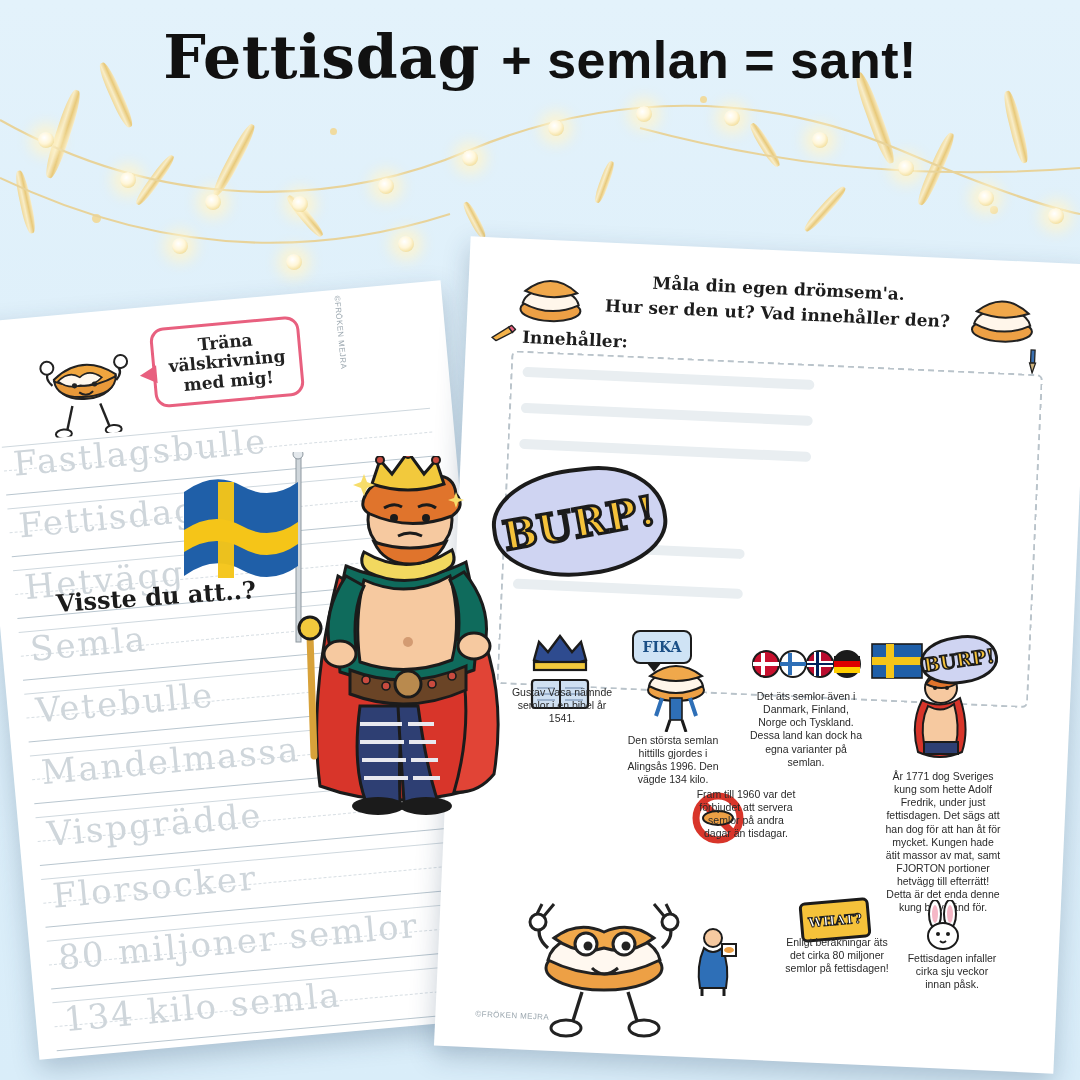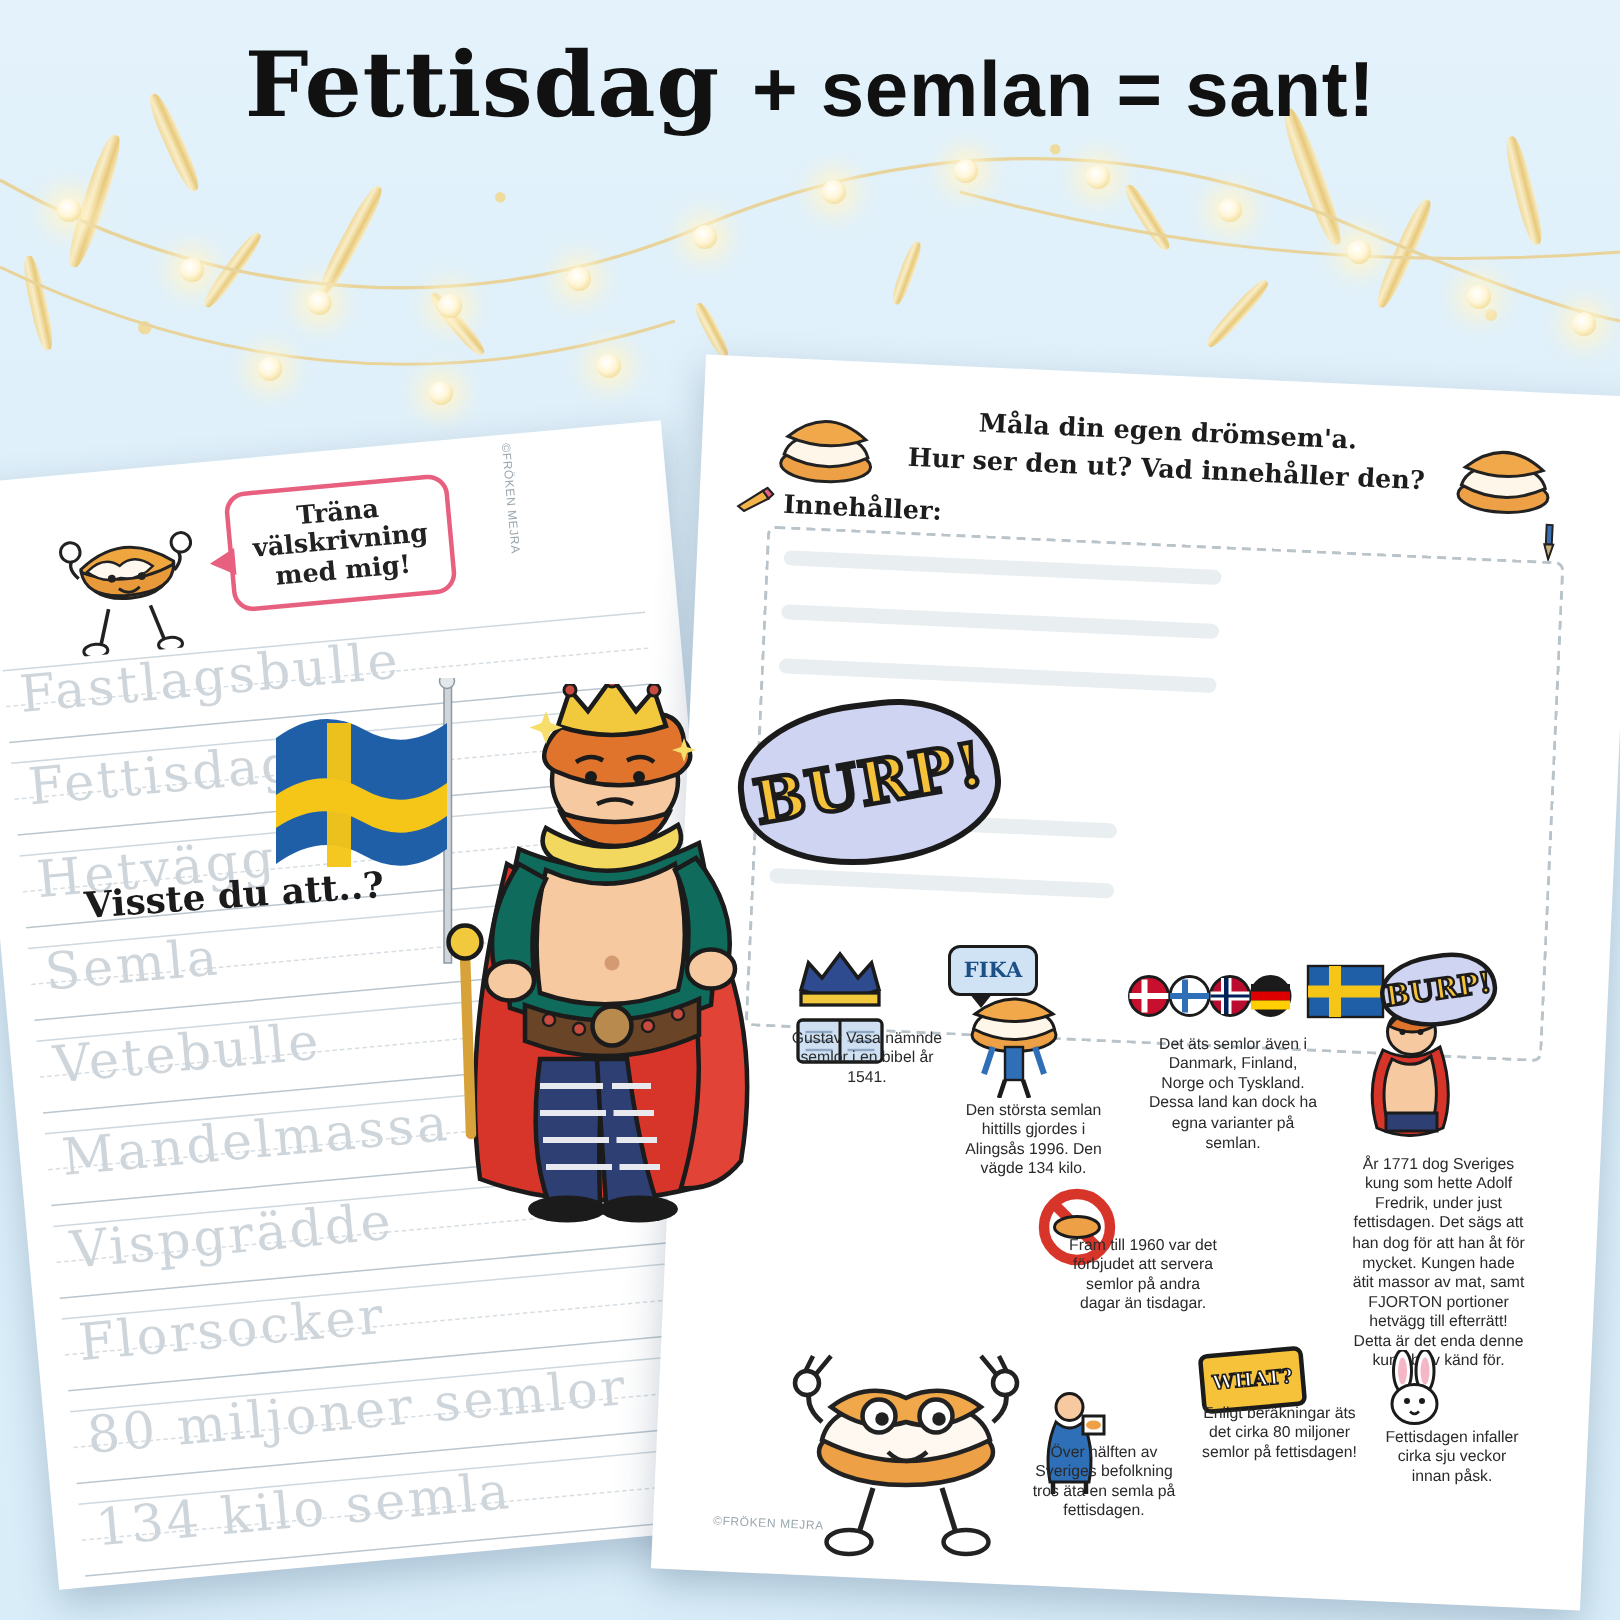--- a/index.html
+++ b/index.html
@@ -98,21 +98,20 @@
     position:absolute;left:46px;top:50px;width:528px;height:330px;
     border:2px dashed #b9c3ca;border-radius:6px;
   }
   .wline{position:absolute;height:10px;background:#e9eef1;border-radius:5px;}
 
   
   .fact{
     position:absolute;text-align:center;
     font-family:"Liberation Sans",sans-serif;font-size:10.5px;color:#2a2a2a;
     line-height:1.25;
-    margin-left:16px;
   }
   .vissteduatt{
     position:absolute;left:56px;top:582px;
     font-family:"DejaVu Serif",serif;font-weight:bold;font-size:24px;color:#1b1b1b;
     transform:rotate(-4deg);
   }
 
   
   .burp{
     position:absolute;left:492px;top:468px;width:175px;height:108px;
@@ -509,21 +508,21 @@
     </div>
     <div class="fact" style="left:884px;top:770px;width:118px;">År 1771 dog Sveriges kung som hette Adolf Fredrik, under just fettisdagen. Det sägs att han dog för att han åt för mycket. Kungen hade ätit massor av mat, samt FJORTON portioner hetvägg till efterrätt! Detta är det enda denne kung blev känd för.</div>
 
     <div style="position:absolute;left:690px;top:790px;">
       <svg width="56" height="56" viewBox="0 0 56 56">
         <circle cx="28" cy="28" r="22" fill="none" stroke="#d8352a" stroke-width="7"></circle>
         <line x1="13" y1="13" x2="43" y2="43" stroke="#d8352a" stroke-width="7"></line>
         <ellipse cx="28" cy="28" rx="15" ry="7" fill="#eda045" stroke="#1b1b1b" stroke-width="2"></ellipse>
       </svg>
     </div>
-    <div class="fact" style="left:694px;top:824px;width:104px;">Fram till 1960 var det förbjudet att servera semlor på andra dagar än tisdagar.</div>
+    <div class="fact" style="left:694px;top:788px;width:104px;">Fram till 1960 var det förbjudet att servera semlor på andra dagar än tisdagar.</div>
 
     <div class="vissteduatt">Visste du att..?</div>
 
     <div style="position:absolute;left:524px;top:852px;">
       <svg width="160" height="190" viewBox="0 0 160 190">
         <line x1="58" y1="140" x2="48" y2="172" stroke="#222" stroke-width="3.4"></line>
         <line x1="104" y1="140" x2="114" y2="172" stroke="#222" stroke-width="3.4"></line>
         <ellipse cx="42" cy="176" rx="15" ry="8" fill="#fff" stroke="#222" stroke-width="3"></ellipse>
         <ellipse cx="120" cy="176" rx="15" ry="8" fill="#fff" stroke="#222" stroke-width="3"></ellipse>
         <path d="M24,96 q-14,-12 -6,-26" stroke="#222" stroke-width="3.2" fill="none"></path>
@@ -549,21 +548,20 @@
 
     <div style="position:absolute;left:686px;top:926px;">
       <svg width="54" height="70" viewBox="0 0 54 70">
         <circle cx="27" cy="12" r="9" fill="#f6c9a0" stroke="#1b1b1b" stroke-width="2"></circle>
         <path d="M18,22 q9,8 18,0 q8,18 4,40 l-26,0 q-4,-22 4,-40z" fill="#2e6fb7" stroke="#1b1b1b" stroke-width="2"></path>
         <rect x="36" y="18" width="14" height="12" fill="#fff" stroke="#1b1b1b" stroke-width="2"></rect>
         <ellipse cx="43" cy="24" rx="5" ry="3" fill="#eda045"></ellipse>
         <path d="M16,62 l0,8 M38,62 l0,8" stroke="#1b1b1b" stroke-width="3"></path>
       </svg>
     </div>
-    <div class="fact" style="left:668px;top:962px;width:104px;">Över hälften av Sveriges befolkning tros äta en semla på fettisdagen.</div>
 
     <div class="what">
       <span>WHAT?</span>
     </div>
     <div class="fact" style="left:784px;top:936px;width:106px;text-align:center;">Enligt beräkningar äts det cirka 80 miljoner semlor på fettisdagen!</div>
 
     <div style="position:absolute;left:916px;top:900px;">
       <svg width="54" height="54" viewBox="0 0 54 54">
         <ellipse cx="19" cy="14" rx="6" ry="14" fill="#fff" stroke="#1b1b1b" stroke-width="2"></ellipse>
         <ellipse cx="34" cy="14" rx="6" ry="14" fill="#fff" stroke="#1b1b1b" stroke-width="2"></ellipse>

